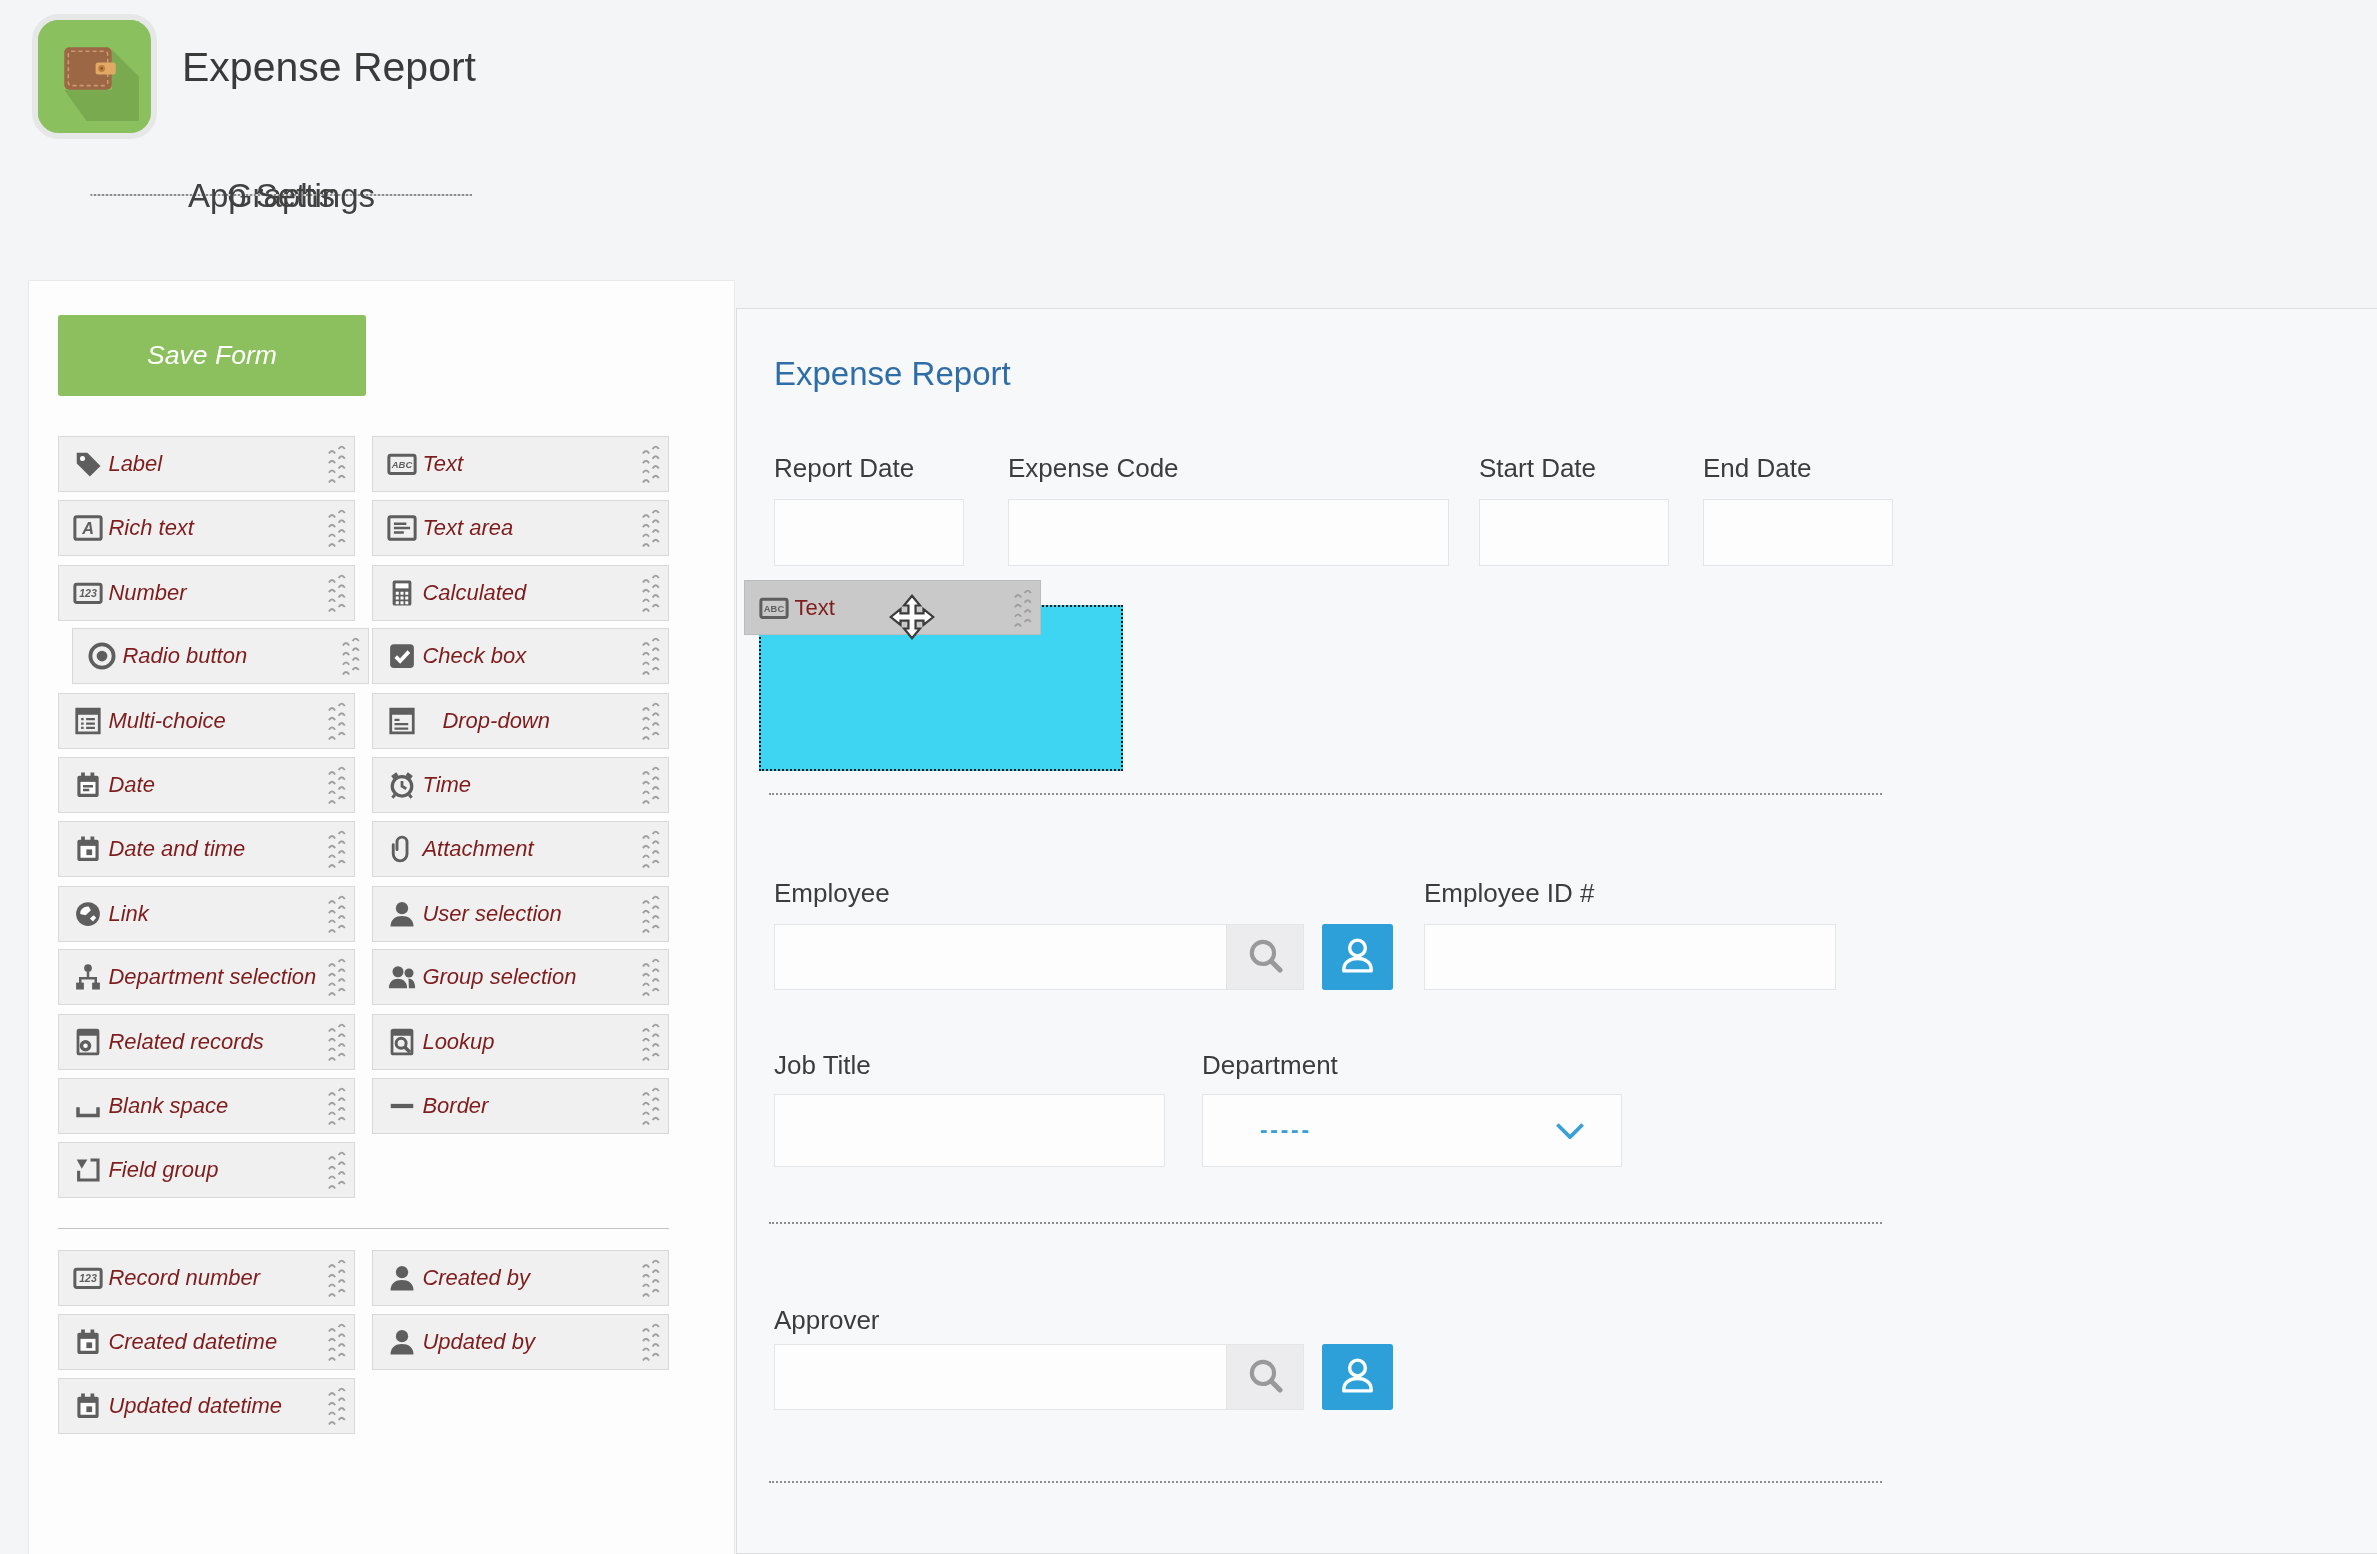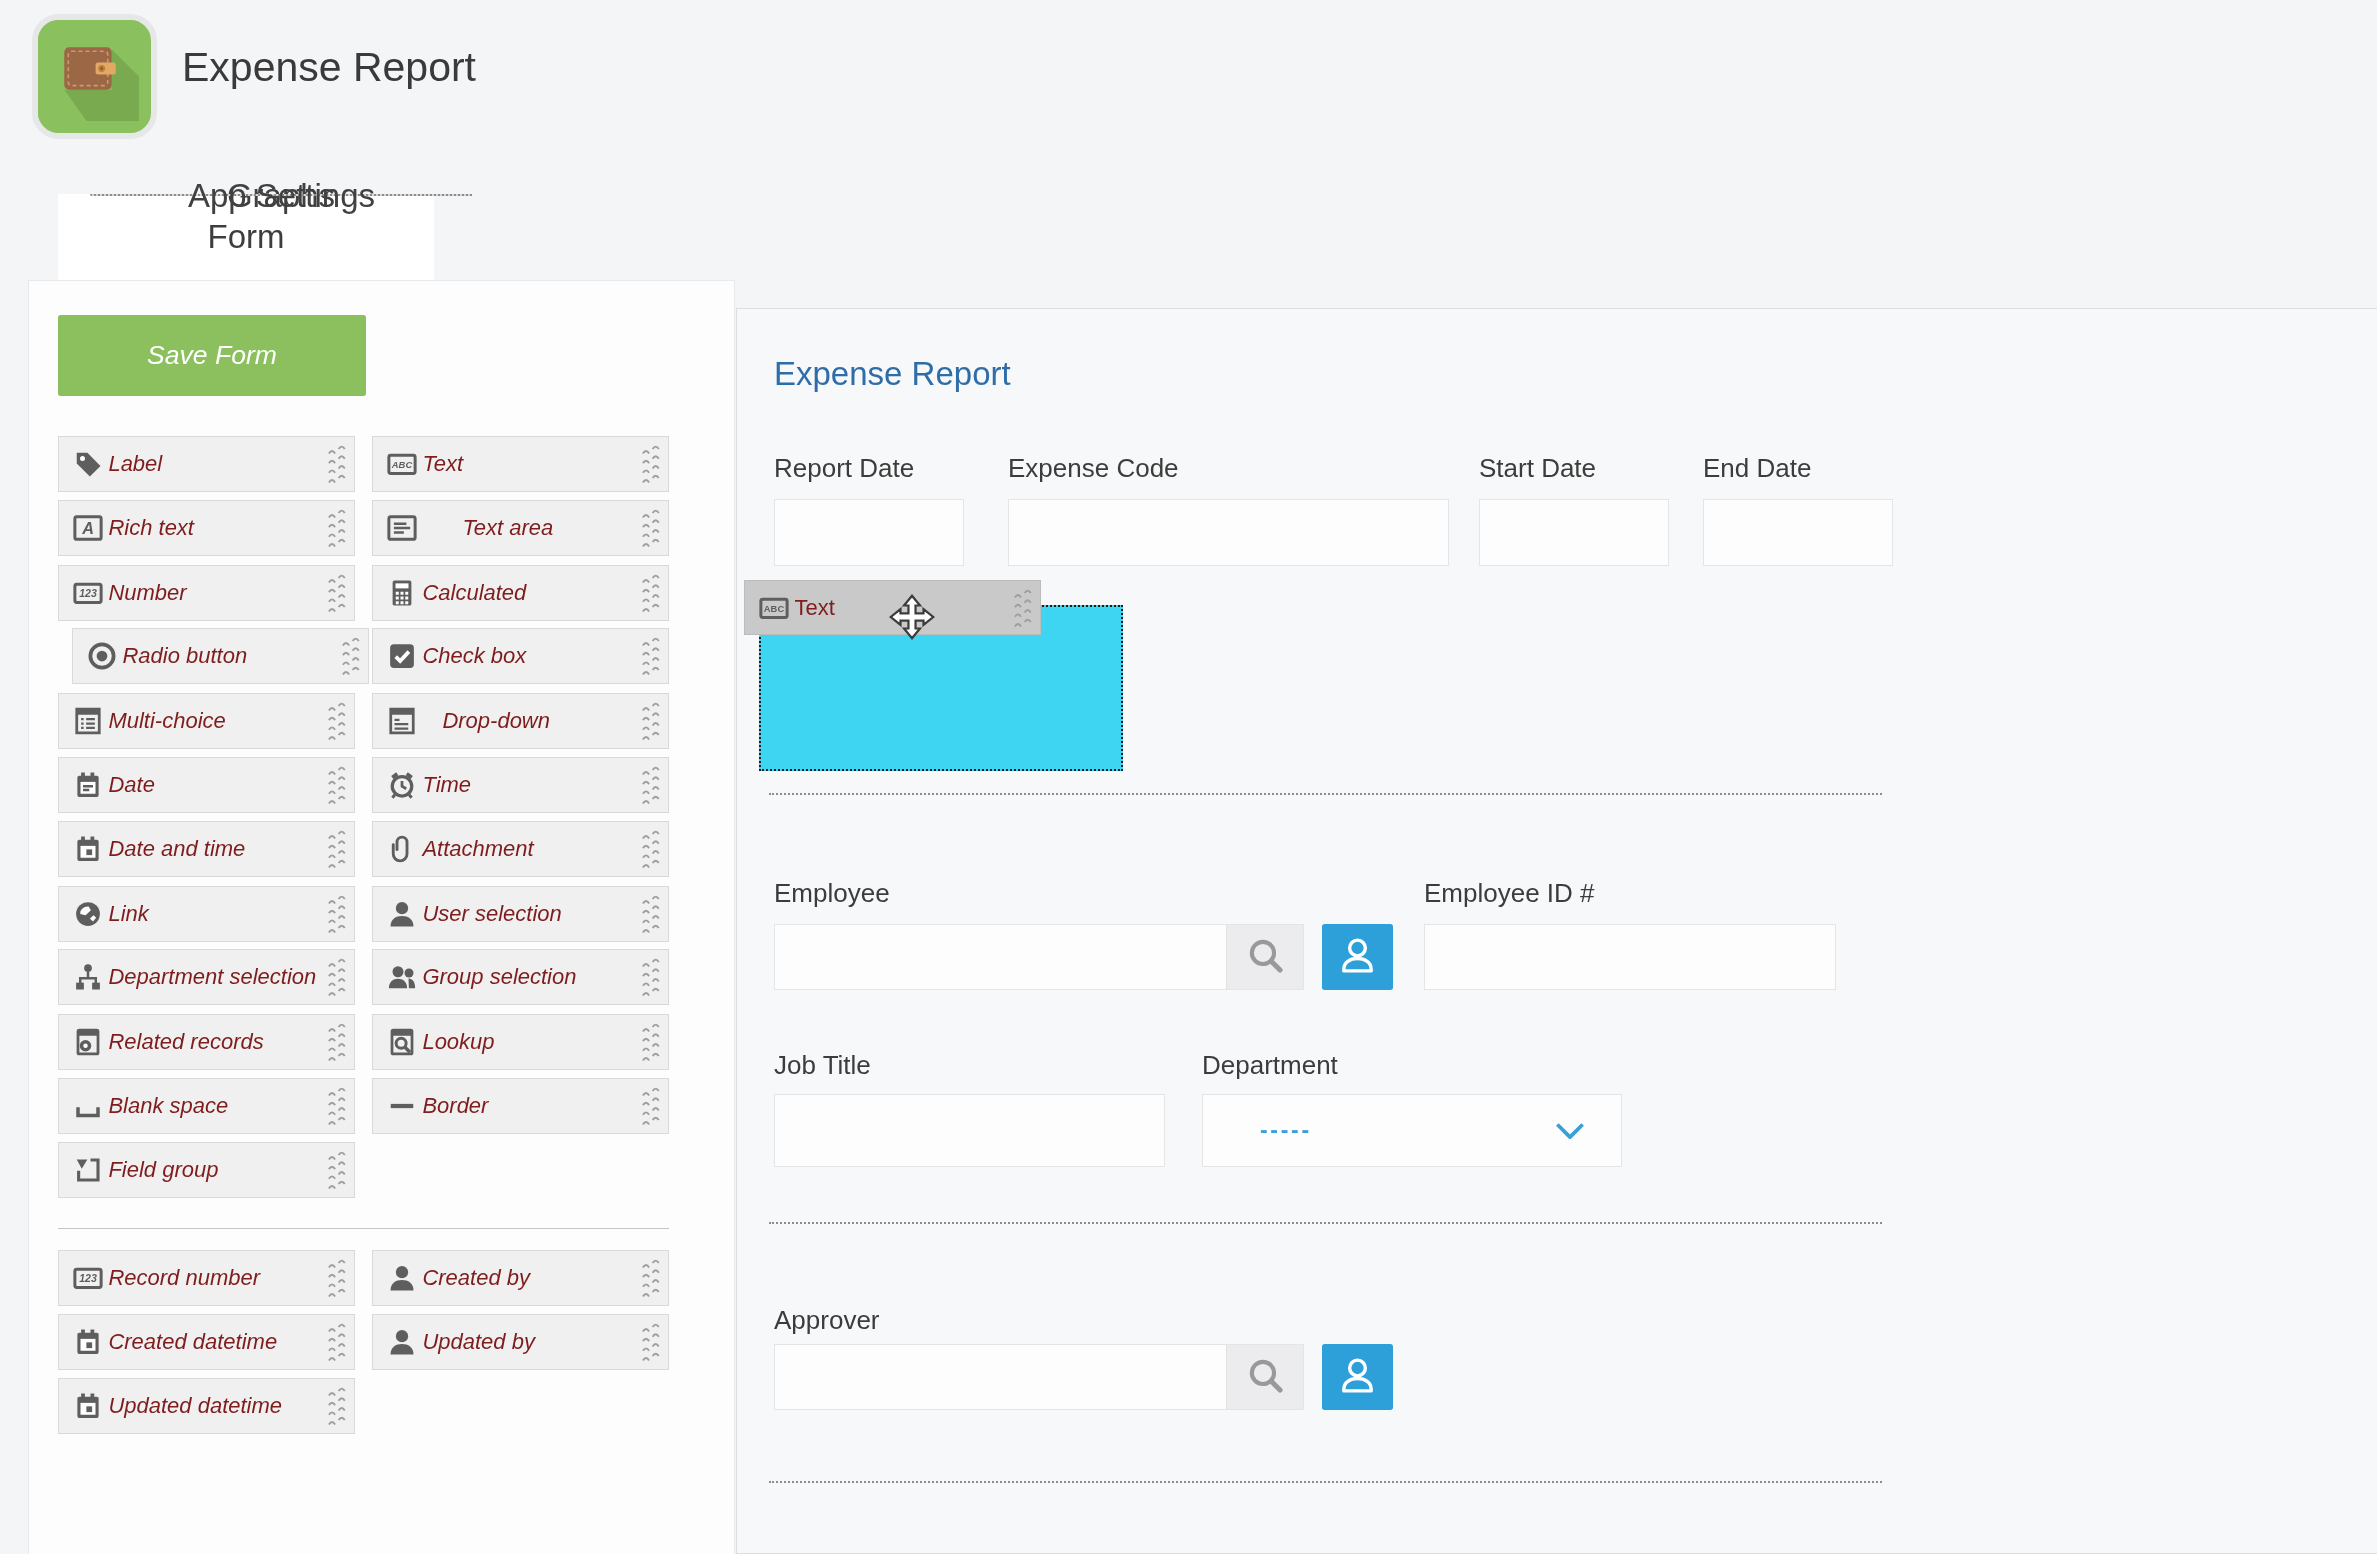--- a/index.html
+++ b/index.html
@@ -56,21 +56,20 @@
       <rect x="26" y="27" width="47" height="42" rx="5" fill="#9c6744"></rect>
       <rect x="30" y="31" width="39" height="34" rx="3" fill="none" stroke="#c89a73" stroke-width="1.6" stroke-dasharray="4 3"></rect>
       <rect x="57" y="42" width="20" height="12" rx="2.5" fill="#e2a964"></rect>
       <circle cx="63" cy="48" r="3.4" fill="#c07e43"></circle>
         <circle cx="63" cy="48" r="1.4" fill="#8c5a2f"></circle>
     </svg>
   </div>
   <div id="app-title">Expense Report</div>
 
   <div id="tabbar">
-    <div class="tab active" style="width:376px">Form</div>
     <div class="tab sep" style="width:381px">Graphs</div>
     <div class="tab sep" style="width:382px">App Settings</div>
   </div>
 
   <div id="tool-panel">
     <div id="save-btn">Save Form</div>
     <div id="palette-items">
         <div class="pal-item" style="left: 29px; top: 155px;">
           <span class="pi-icon">
             <svg width="30" height="30" viewBox="0 0 24 24">
@@ -121,21 +120,21 @@
               <path d="M1 13 q3.5 -5.5 7 0" fill="none" stroke="#9e9e9e" stroke-width="2.2"></path>
               <path d="M1 24 q3.5 -5.5 7 0" fill="none" stroke="#9e9e9e" stroke-width="2.2"></path>
               <path d="M1 35 q3.5 -5.5 7 0" fill="none" stroke="#9e9e9e" stroke-width="2.2"></path>
               <path d="M1 46 q3.5 -5.5 7 0" fill="none" stroke="#9e9e9e" stroke-width="2.2"></path>
               <path d="M12 8 q3.5 -5.5 7 0" fill="none" stroke="#9e9e9e" stroke-width="2.2"></path>
               <path d="M12 19 q3.5 -5.5 7 0" fill="none" stroke="#9e9e9e" stroke-width="2.2"></path>
               <path d="M12 30 q3.5 -5.5 7 0" fill="none" stroke="#9e9e9e" stroke-width="2.2"></path>
               <path d="M12 41 q3.5 -5.5 7 0" fill="none" stroke="#9e9e9e" stroke-width="2.2"></path>
             </svg></span>
         </div>
-        <div class="pal-item" style="left: 343px; top: 219px; gap: 40px;">
+        <div class="pal-item" style="left: 343px; top: 219px;">
           <span class="pi-icon">
             <svg width="30" height="30" viewBox="0 0 24 24">
               <rect x="1.5" y="3" width="21" height="18" rx="1.5" fill="none" stroke="#5e5e5e" stroke-width="2.4"></rect>
               <path d="M5.5 8.5h10M5.5 12h13M5.5 15.5h8" stroke="#5e5e5e" stroke-width="2"></path>
             </svg>
           </span>
           <span class="pi-label">Text area</span>
           <span class="pi-handle"><svg width="18.6" height="44" viewBox="0 0 21 50">
               <path d="M1 13 q3.5 -5.5 7 0" fill="none" stroke="#9e9e9e" stroke-width="2.2"></path>
               <path d="M1 24 q3.5 -5.5 7 0" fill="none" stroke="#9e9e9e" stroke-width="2.2"></path>

